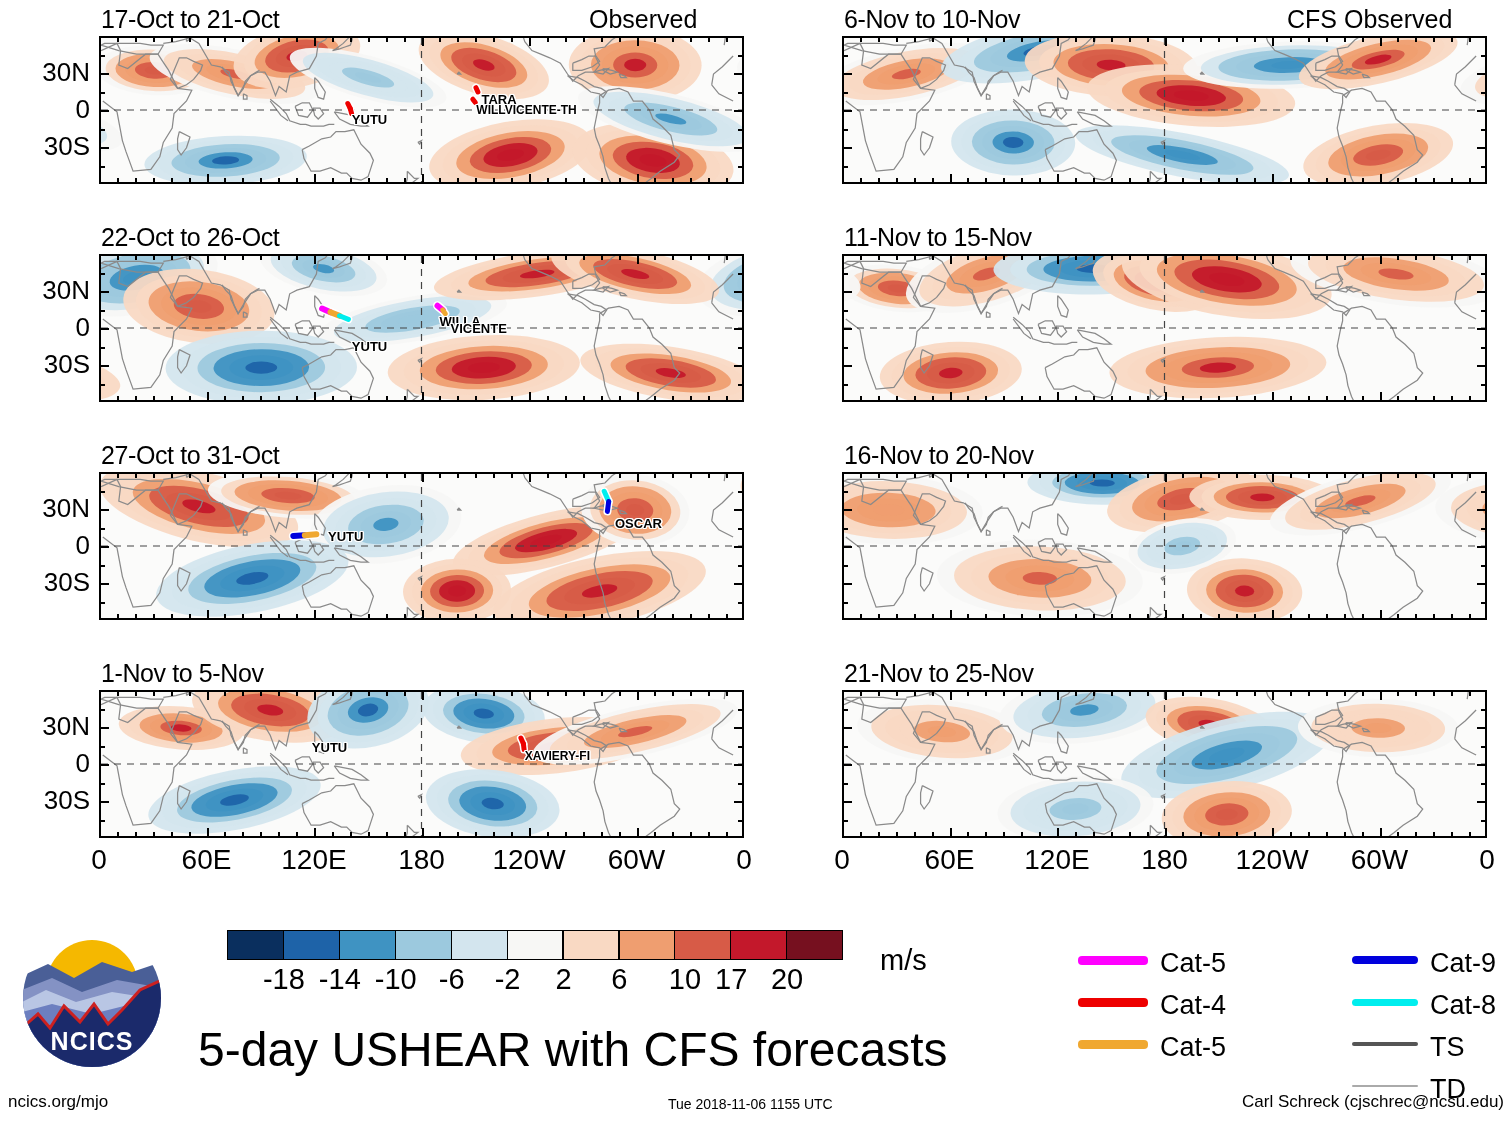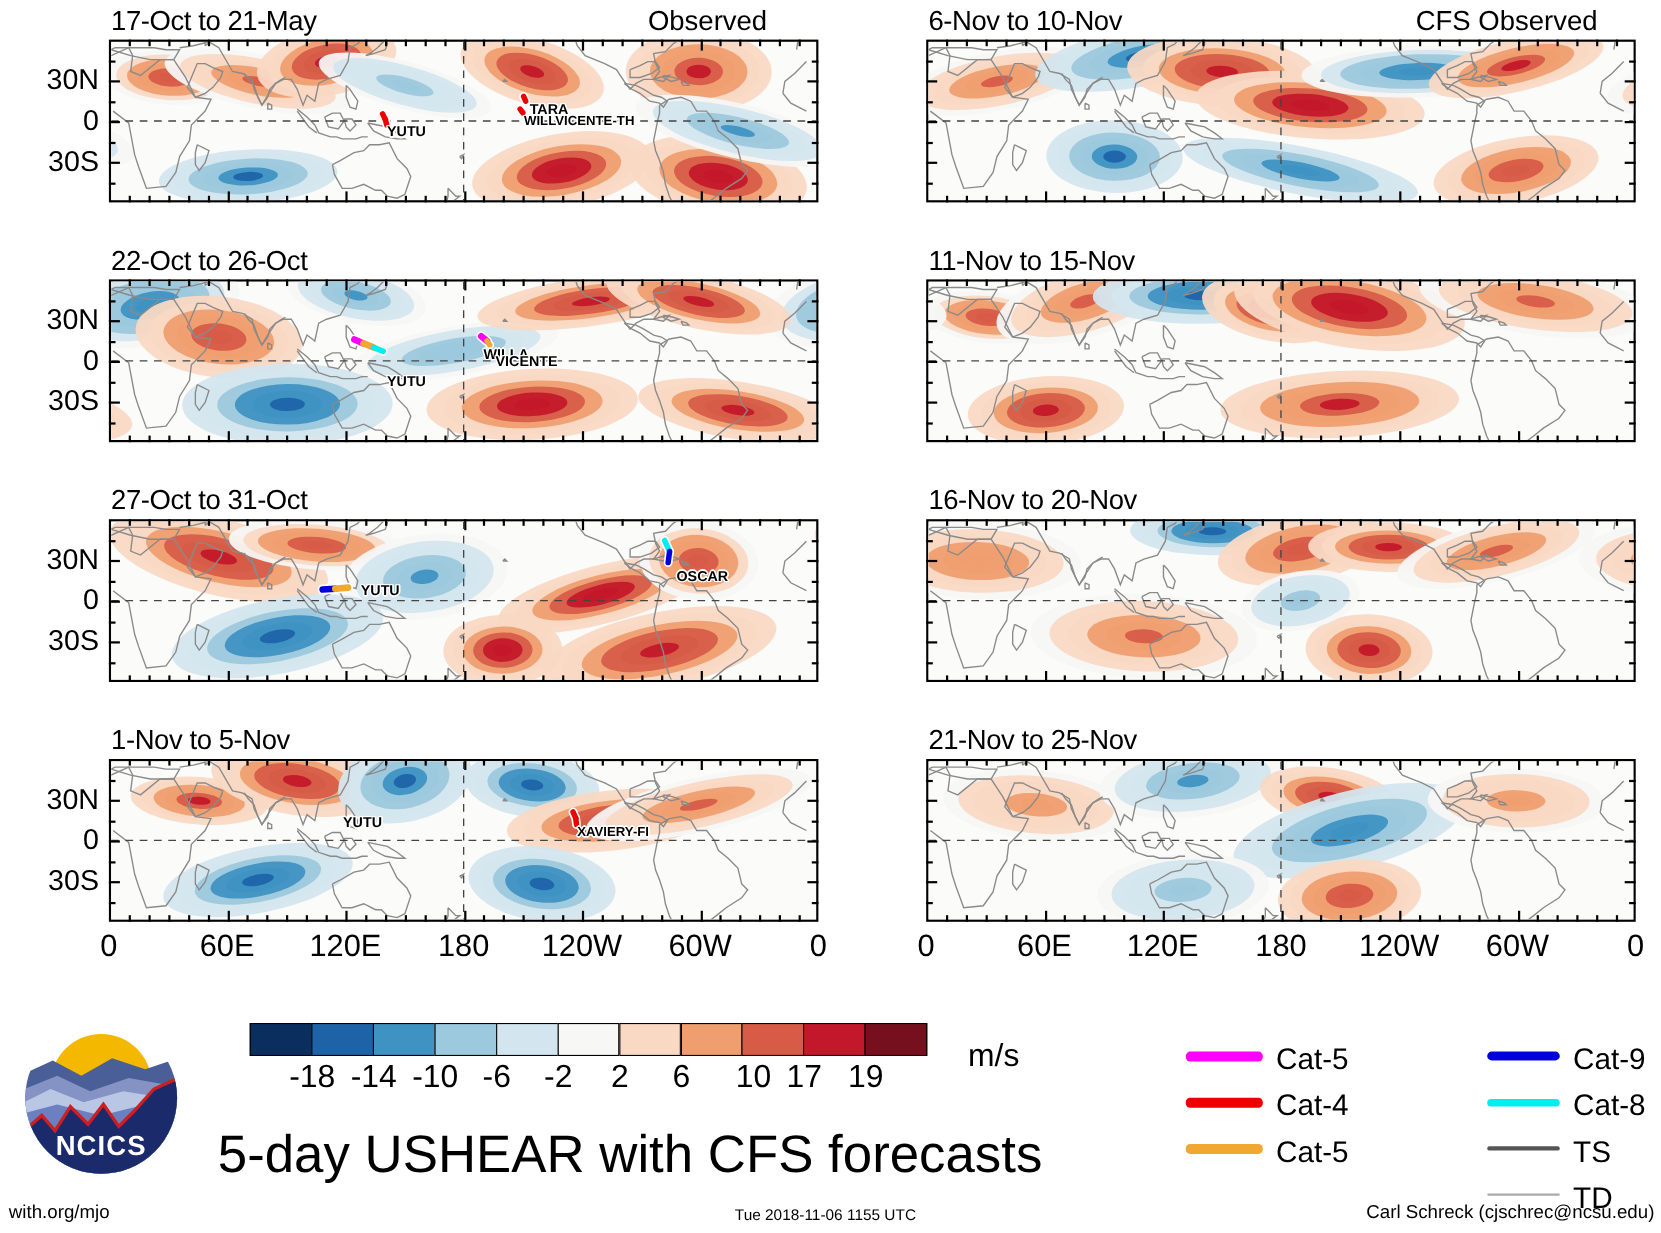--- a/index.html
+++ b/index.html
@@ -21,21 +21,21 @@
   .maintitle{position:absolute;font-size:48px;color:#000;font-family:"Liberation Sans",sans-serif;white-space:nowrap;}
   .foot{position:absolute;font-size:17px;color:#000;font-family:"Liberation Sans",sans-serif;white-space:nowrap;}
   .footsm{position:absolute;font-size:14px;color:#000;font-family:"Liberation Sans",sans-serif;white-space:nowrap;}
   .units{position:absolute;font-size:29px;color:#000;font-family:"Liberation Sans",sans-serif;}
   .logo{position:absolute;border-radius:50%;overflow:hidden;}
 </style>
 </head>
 <body>
 
 <div id="panels-root">
-    <div class="ptitle" style="left: 101px; top: 5px;">17-Oct to 21-May</div>
+    <div class="ptitle" style="left: 101px; top: 5px;">17-Oct to 21-Oct</div>
     <div class="pside" style="left: 589px; top: 5px;">Observed</div>
     <div class="mapbox" style="left: 99px; top: 36px; width: 645px; height: 148px;">
       <svg class="mapsvg" width="641" height="144" viewBox="0 0 641 144">
         <rect x="0" y="0" width="641" height="144" fill="#fbfbfa"></rect>
         <ellipse cx="53.4" cy="32.4" rx="58.5" ry="24.8" transform="rotate(3.1 53.4 32.4)" fill="#f7f7f5" opacity="0.94"></ellipse>
         <ellipse cx="53.4" cy="32.4" rx="48.8" ry="20.7" transform="rotate(3.1 53.4 32.4)" fill="#f9d9c3" opacity="0.94"></ellipse>
         <ellipse cx="53.4" cy="32.4" rx="39.0" ry="16.6" transform="rotate(3.1 53.4 32.4)" fill="#ef9e70" opacity="0.94"></ellipse>
         <ellipse cx="53.4" cy="32.4" rx="29.3" ry="12.4" transform="rotate(3.1 53.4 32.4)" fill="#ef9e70" opacity="0.94"></ellipse>
         <ellipse cx="53.4" cy="32.4" rx="19.5" ry="8.3" transform="rotate(3.1 53.4 32.4)" fill="#d75b47" opacity="0.94"></ellipse>
         <ellipse cx="53.4" cy="32.4" rx="9.8" ry="4.1" transform="rotate(3.1 53.4 32.4)" fill="#d75b47" opacity="0.94"></ellipse>
@@ -1689,21 +1689,21 @@
 <div id="colorbar-ticks">
     <div class="cbtick" style="left: 243.909px; top: 963px; width: 80px;">-18</div>
     <div class="cbtick" style="left: 299.818px; top: 963px; width: 80px;">-14</div>
     <div class="cbtick" style="left: 355.727px; top: 963px; width: 80px;">-10</div>
     <div class="cbtick" style="left: 411.636px; top: 963px; width: 80px;">-6</div>
     <div class="cbtick" style="left: 467.545px; top: 963px; width: 80px;">-2</div>
     <div class="cbtick" style="left: 523.455px; top: 963px; width: 80px;">2</div>
     <div class="cbtick" style="left: 579.364px; top: 963px; width: 80px;">6</div>
     <div class="cbtick" style="left: 645px; top: 963px; width: 80px;">10</div>
     <div class="cbtick" style="left: 691.182px; top: 963px; width: 80px;">17</div>
-    <div class="cbtick" style="left: 747.091px; top: 963px; width: 80px;">19</div>
+    <div class="cbtick" style="left: 747.091px; top: 963px; width: 80px;">20</div>
   </div>
 <div class="units" style="left:880px;top:944px;">m/s</div>
 
 <div id="legend-root">
     <div class="legline" style="left: 1078px; top: 955.5px; width: 70px; height: 9px; background: rgb(255, 0, 255);"></div>
     <div class="legtxt" style="left: 1160px; top: 948px;">Cat-5</div>
     <div class="legline" style="left: 1078px; top: 997.5px; width: 70px; height: 9px; background: rgb(238, 0, 0);"></div>
     <div class="legtxt" style="left: 1160px; top: 990px;">Cat-4</div>
     <div class="legline" style="left: 1078px; top: 1039.5px; width: 70px; height: 9px; background: rgb(240, 168, 48);"></div>
     <div class="legtxt" style="left: 1160px; top: 1032px;">Cat-5</div>
@@ -1732,15 +1732,15 @@
       <path d="M0 74 L24 62 L54 74 L90 64 L140 72 L140 140 L0 140 Z" fill="#b9c6e4"></path>
       <path d="M0 84 L30 76 L70 86 L110 76 L140 84 L140 140 L0 140 Z" fill="#6c7fc0"></path>
       <path d="M0 100 L16 86 L28 100 L42 78 L58 94 L72 76 L86 96 L100 82 L118 62 L140 52 L140 140 L0 140 Z" fill="#1b2a6b"></path>
       <path d="M0 100 L16 86 L28 100 L42 78 L58 94 L72 76 L86 96 L100 82 L118 62 L140 52" fill="none" stroke="#cc2020" stroke-width="3"></path>
       <text x="70" y="122" font-family="Liberation Sans, sans-serif" font-size="25" font-weight="bold" fill="#ffffff" text-anchor="middle" letter-spacing="1">NCICS</text>
     </g>
   </svg>
 </div>
 
 <div class="maintitle" style="left:198px;top:1022px;">5-day USHEAR with CFS forecasts</div>
-<div class="foot" style="left:8px;top:1092px;">with.org/mjo</div>
+<div class="foot" style="left:8px;top:1092px;">ncics.org/mjo</div>
 <div class="footsm" style="left:668px;top:1096px;">Tue 2018-11-06 1155 UTC</div>
 <div class="foot" style="right:6px;top:1092px;">Carl Schreck (cjschrec@ncsu.edu)</div>
 
 </body></html>

